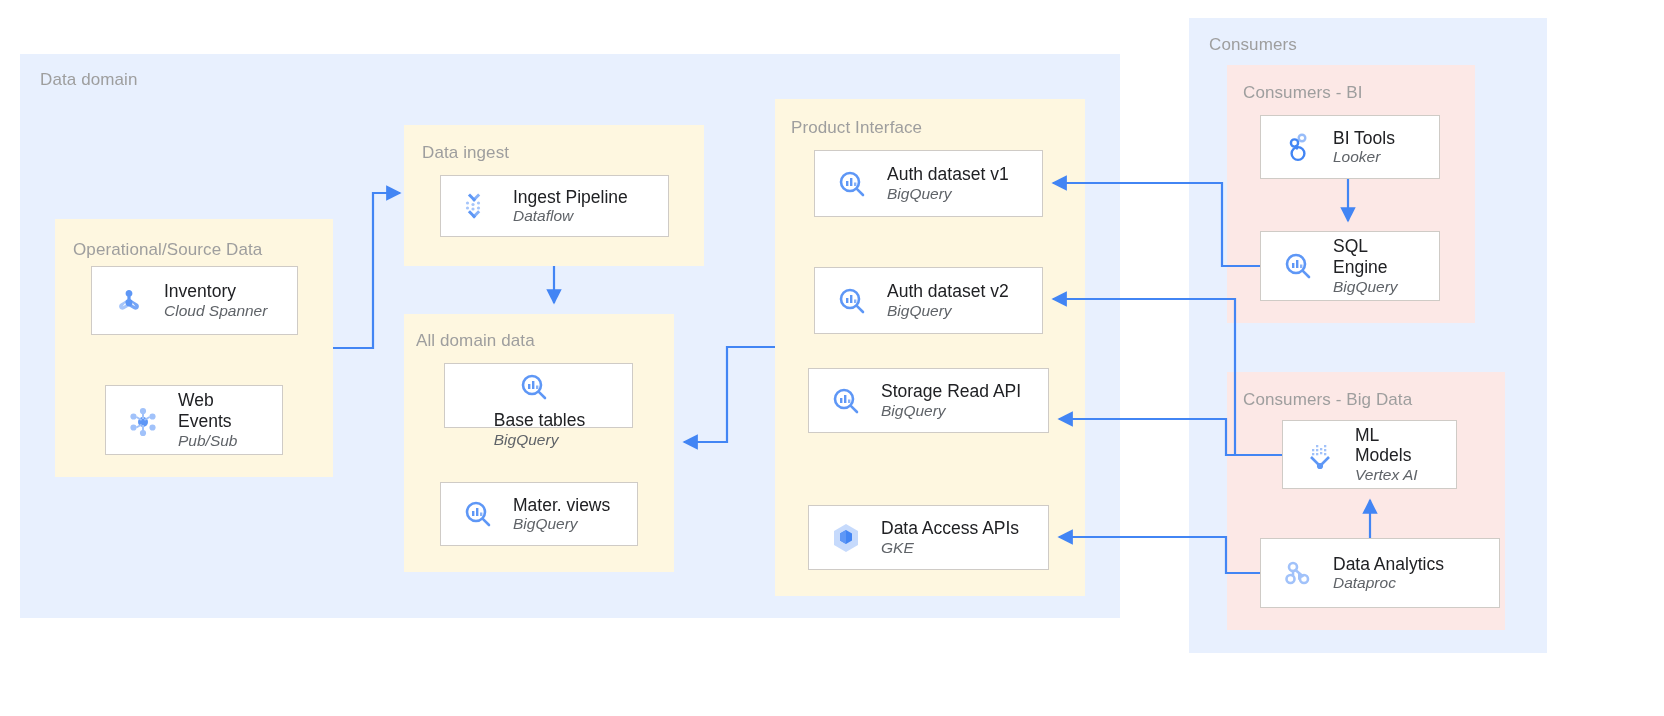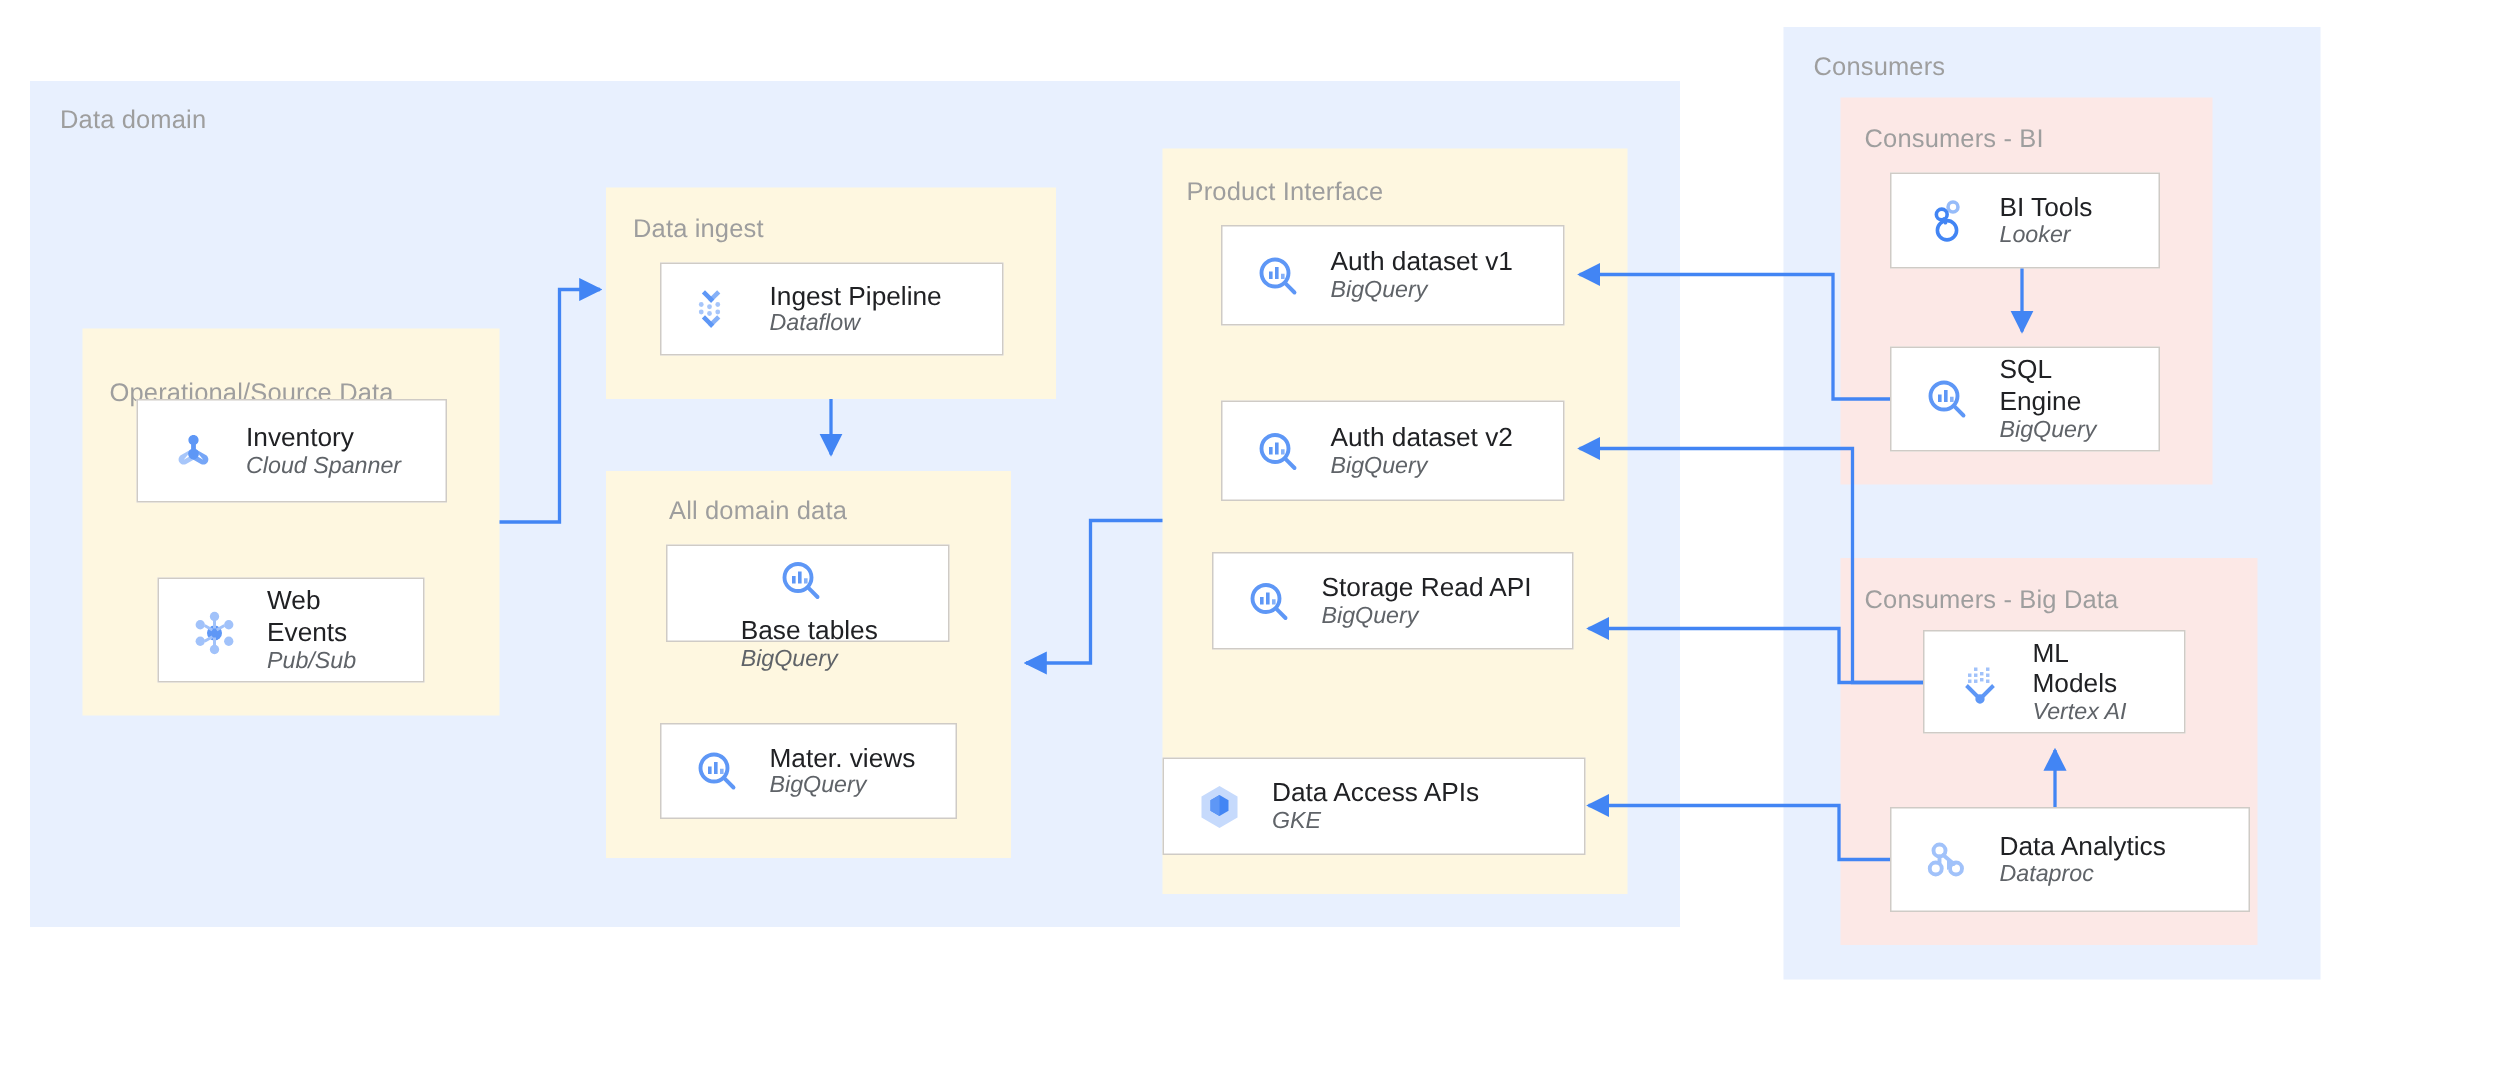--- a/index.html
+++ b/index.html
@@ -83,21 +83,21 @@
 
 <div id="canvas">
 
   <div class="group g-blue" style="left:20px; top:54px; width:1100px; height:564px;"></div>
   <div class="group-title" style="left:40px; top:70px;">Data domain</div>
 
   <div class="group g-blue" style="left:1189px; top:18px; width:358px; height:635px;"></div>
   <div class="group-title" style="left:1209px; top:35px;">Consumers</div>
 
   <div class="group g-yellow" style="left:55px; top:219px; width:278px; height:258px;"></div>
-  <div class="group-title" style="left:73px; top:252px;text-align:right;">Operational/Source Data</div>
+  <div class="group-title" style="left:73px; top:240px;text-align:right;">Operational/Source Data</div>
 
   <div class="node" style="left:91px; top:266px; width:207px; height:69px;">
     <span class="icon">
       <svg width="40" height="40" viewBox="0 0 40 40">
         <g fill="#5e97f6">
           <path d="M20 9c-1.9 0-3.4 1.5-3.4 3.4 0 1.3.7 2.4 1.8 3v3.1h3.2v-3.1c1.1-.6 1.8-1.7 1.8-3C23.4 10.5 21.9 9 20 9z"></path>
           <path d="M20 17.6l-8.2 4.8c-1.6.9-2.2 3-1.3 4.6.9 1.6 3 2.2 4.6 1.3l6.4-3.7-1.6-2.8-6.4 3.7" opacity=".55"></path>
           <path d="M20 17.6l8.2 4.8c1.6.9 2.2 3 1.3 4.6-.9 1.6-3 2.2-4.6 1.3l-6.4-3.7 1.6-2.8 6.4 3.7" opacity=".85"></path>
           <circle cx="20" cy="21.6" r="3.6"></circle>
         </g>
@@ -157,21 +157,21 @@
         </g>
       </svg>
     </span>
     <span class="labels">
       <span class="title">Ingest Pipeline</span>
       <span class="sub">Dataflow</span>
     </span>
   </div>
 
   <div class="group g-yellow" style="left:404px; top:314px; width:270px; height:258px;"></div>
-  <div class="group-title" style="left:446px; top:331px;">All domain data</div>
+  <div class="group-title" style="left:416px; top:331px;">All domain data</div>
 
   <div class="node" style="left:444px; top:363px; width:189px; height:65px;flex-direction:column;">
     <span class="icon">
       <svg width="40" height="40" viewBox="0 0 40 40">
         <g fill="none" stroke="#5e97f6" stroke-width="2.6">
           <circle cx="18" cy="18" r="9"></circle>
           <path d="M24.8 24.8L31 31" stroke-linecap="round"></path>
         </g>
         <g fill="#5e97f6">
           <rect x="14" y="17" width="2.4" height="5"></rect>
@@ -262,21 +262,21 @@
           <rect x="22" y="18.5" width="2.4" height="3.5" opacity=".75"></rect>
         </g>
       </svg>
     </span>
     <span class="labels">
       <span class="title">Storage Read API</span>
       <span class="sub">BigQuery</span>
     </span>
   </div>
 
-  <div class="node" style="left:775px; top:505px; width:282px; height:65px;">
+  <div class="node" style="left:808px; top:505px; width:241px; height:65px;">
     <span class="icon">
       <svg width="40" height="40" viewBox="0 0 40 40">
         <path d="M20 6l12 7v14l-12 7-12-7V13z" fill="#c6dafc"></path>
         <path d="M20 12l6 3.5v7L20 26l-6-3.5v-7z" fill="#4285f4"></path>
         <path d="M20 12v14l-6-3.5v-7z" fill="#5e97f6"></path>
       </svg>
     </span>
     <span class="labels">
       <span class="title">Data Access APIs</span>
       <span class="sub">GKE</span>

